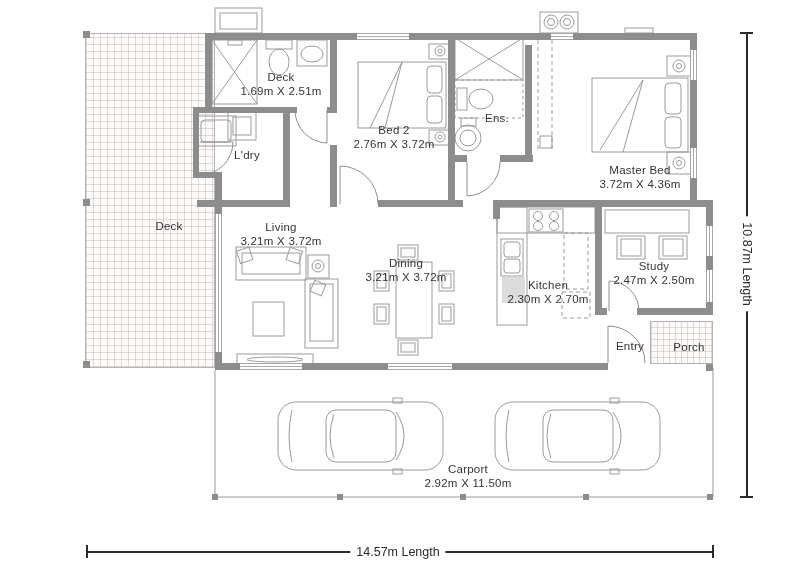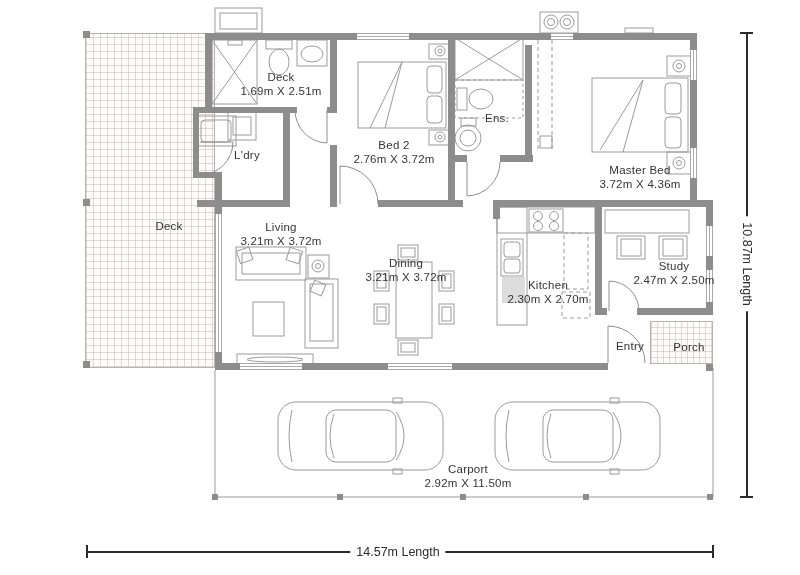--- a/index.html
+++ b/index.html
@@ -240,21 +240,21 @@
   <div class="lbl" style="left:149px;top:226px;margin-left:20px;">
     <div>Deck</div>
   </div>
   <div class="lbl" style="left:281px;top:84px;">
     <div>Deck</div>
     <div>1.69m X 2.51m</div>
   </div>
   <div class="lbl" style="left:247px;top:155px;">
     <div>L'dry</div>
   </div>
-  <div class="lbl" style="left:394px;top:152px;">
+  <div class="lbl" style="left:394px;top:137px;">
     <div>Bed 2</div>
     <div>2.76m X 3.72m</div>
   </div>
   <div class="lbl" style="left:497px;top:118px;">
     <div>Ens.</div>
   </div>
   <div class="lbl" style="left:640px;top:177px;">
     <div>Master Bed</div>
     <div>3.72m X 4.36m</div>
   </div>
@@ -263,21 +263,21 @@
     <div>3.21m X 3.72m</div>
   </div>
   <div class="lbl" style="left:406px;top:234px;margin-top:36px;">
     <div>Dining</div>
     <div>3.21m X 3.72m</div>
   </div>
   <div class="lbl" style="left:548px;top:292px;">
     <div>Kitchen</div>
     <div>2.30m X 2.70m</div>
   </div>
-  <div class="lbl" style="left:674px;top:273px;">
+  <div class="lbl" style="left:654px;top:273px;">
     <div>Study</div>
     <div>2.47m X 2.50m</div>
   </div>
   <div class="lbl" style="left:630px;top:346px;">
     <div>Entry</div>
   </div>
   <div class="lbl" style="left:689px;top:347px;">
     <div>Porch</div>
   </div>
   <div class="lbl" style="left:468px;top:476px;">

